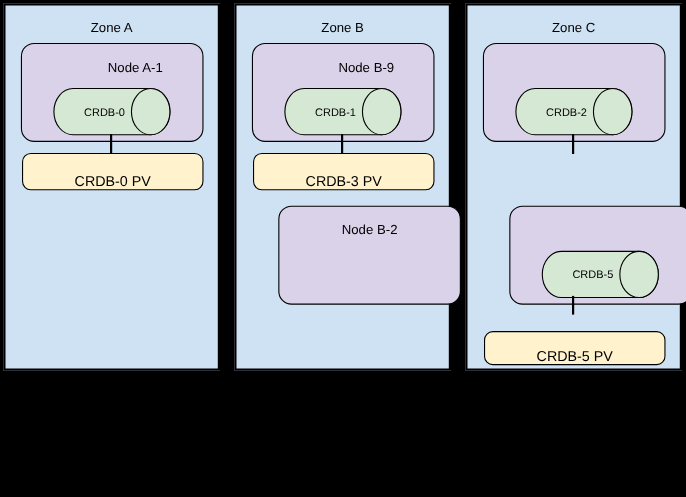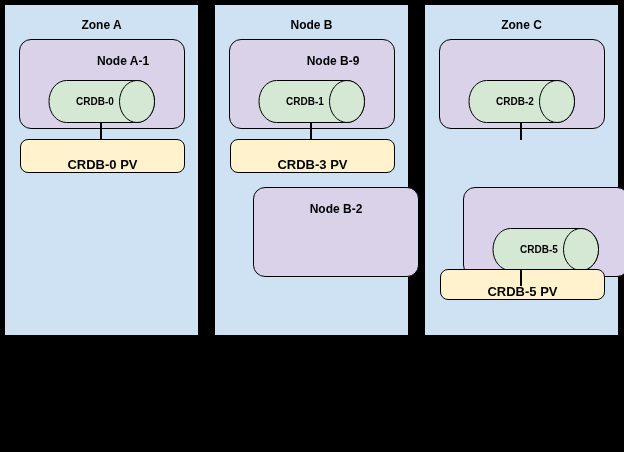--- a/index.html
+++ b/index.html
@@ -13,21 +13,20 @@
     font-family: "Liberation Sans", sans-serif;
     color: var(--text, #000);
   }
   .zone {
     position: absolute;
     top: 3px;
     width: 197px;
     height: 334px;
     background: var(--zone-fill, #cfe2f3);
     border: 2px solid var(--outline, #000);
-    font-weight: bold;
   }
   .zone-a { left: 3px; }
   .zone-b { left: 213px; }
   .zone-c { left: 423px; }
   .zone-label {
     position: absolute;
     top: 13px; left: 0; right: 0;
     text-align: center;
     font-size: 12px;
     line-height: 15px;
@@ -81,21 +80,21 @@
     background: var(--pv-fill, #fff2cc);
     border: 1px solid var(--outline, #000);
     border-radius: 8px;
     display: flex;
     align-items: flex-end;
     justify-content: center;
     font-size: 13px;
     z-index: 2;
   }
   .pv-pos-1 { top: 134px; }
-  .pv-pos-2 { top: 264px; height: 31px; }
+  .pv-pos-2 { top: 296px; height: 31px; }
 </style>
 </head>
 <body>
 
 <div class="canvas">
 
   <section class="zone zone-a">
     <div class="zone-label">Zone A</div>
 
     <div class="node node-pos-1">
@@ -106,21 +105,21 @@
         <text class="cyl-label" x="46" y="25" text-anchor="middle">CRDB-0</text>
       </svg>
     </div>
     <div class="connector conn-pos-1"></div>
     <div class="pv pv-pos-1">
       <span class="pv-label">CRDB-0 PV</span>
     </div>
   </section>
 
   <section class="zone zone-b">
-    <div class="zone-label">Node B</div>
+    <div class="zone-label">Zone B</div>
 
     <div class="node node-pos-1">
       <div class="node-label">Node B-9</div>
       <svg class="cyl" width="106" height="43" viewBox="0 0 106 43">
         <path class="cyl-body" d="M17.5 0.5 L88 0.5 A17.5 21 0 0 1 88 42.5 L17.5 42.5 A17.5 21 0 0 1 17.5 0.5 Z"></path>
         <ellipse class="cyl-end" cx="88" cy="21.5" rx="17.5" ry="21"></ellipse>
         <text class="cyl-label" x="46" y="25" text-anchor="middle">CRDB-1</text>
       </svg>
     </div>
     <div class="connector conn-pos-1"></div>

